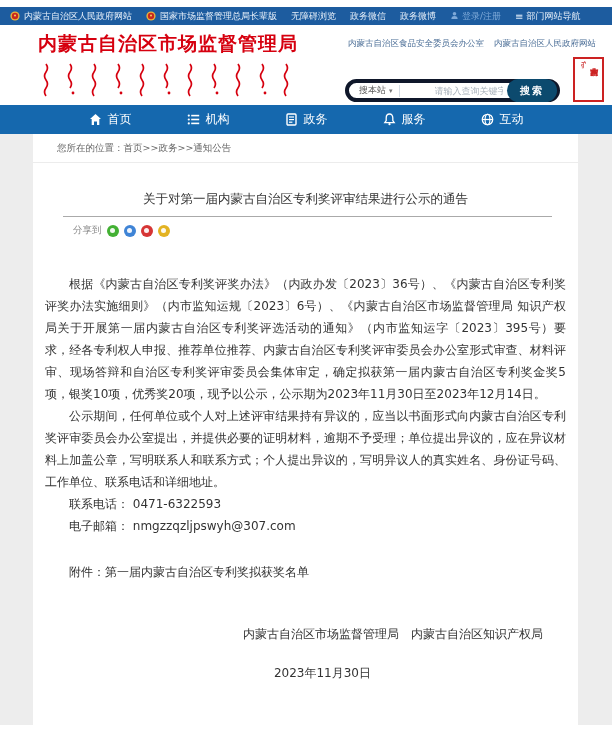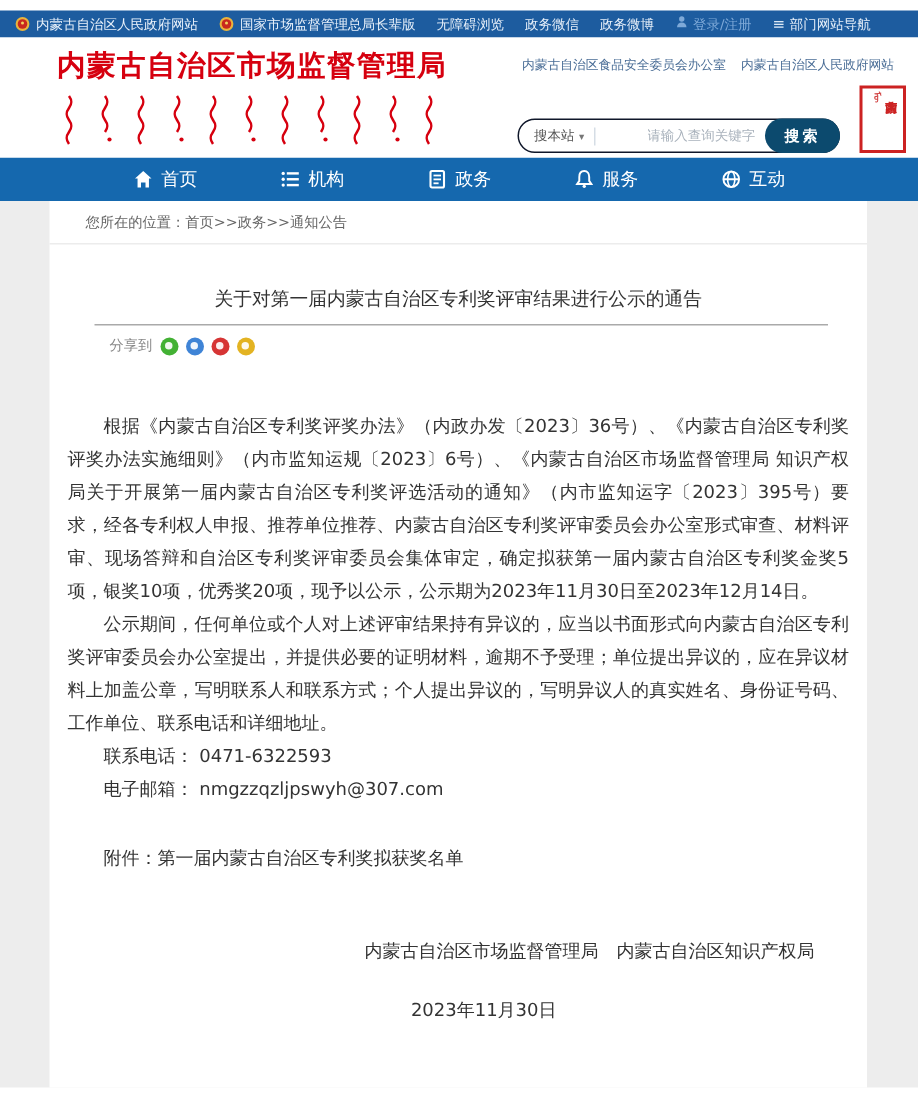--- a/index.html
+++ b/index.html
@@ -31,21 +31,21 @@
     position:absolute; left:38px; top:6px;
     font-size:19px; font-weight:bold; color:#d6000f; letter-spacing:1px;
   }
   .mongolian { position:absolute; left:40px; top:36px; }
   .related-links {
     position:absolute; right:16px; top:13px;
     font-size:8.5px; color:#4a6d96; display:flex; gap:10px;margin-left:35px;
   }
   .searchbar {
     position:absolute; right:52px; top:54px;
-    width:215px; height:23px; border:1px solid #0f172a; border-radius:12px;
+    width:215px; height:23px; border:4px solid #0f172a; border-radius:12px;
     display:flex; align-items:center; background:#fff;
   }
   .search-scope {
     display:flex; align-items:center; gap:3px; padding:0 6px 0 10px;
     font-size:9px; color:#555; white-space:nowrap;
   }
   .search-caret { font-size:7px; color:#777; }
   .search-divider { width:1px; height:12px; background:#d5dde5; }
   .searchbar input {
     border:none; outline:none; flex:1; min-width:0; font-size:9px;

